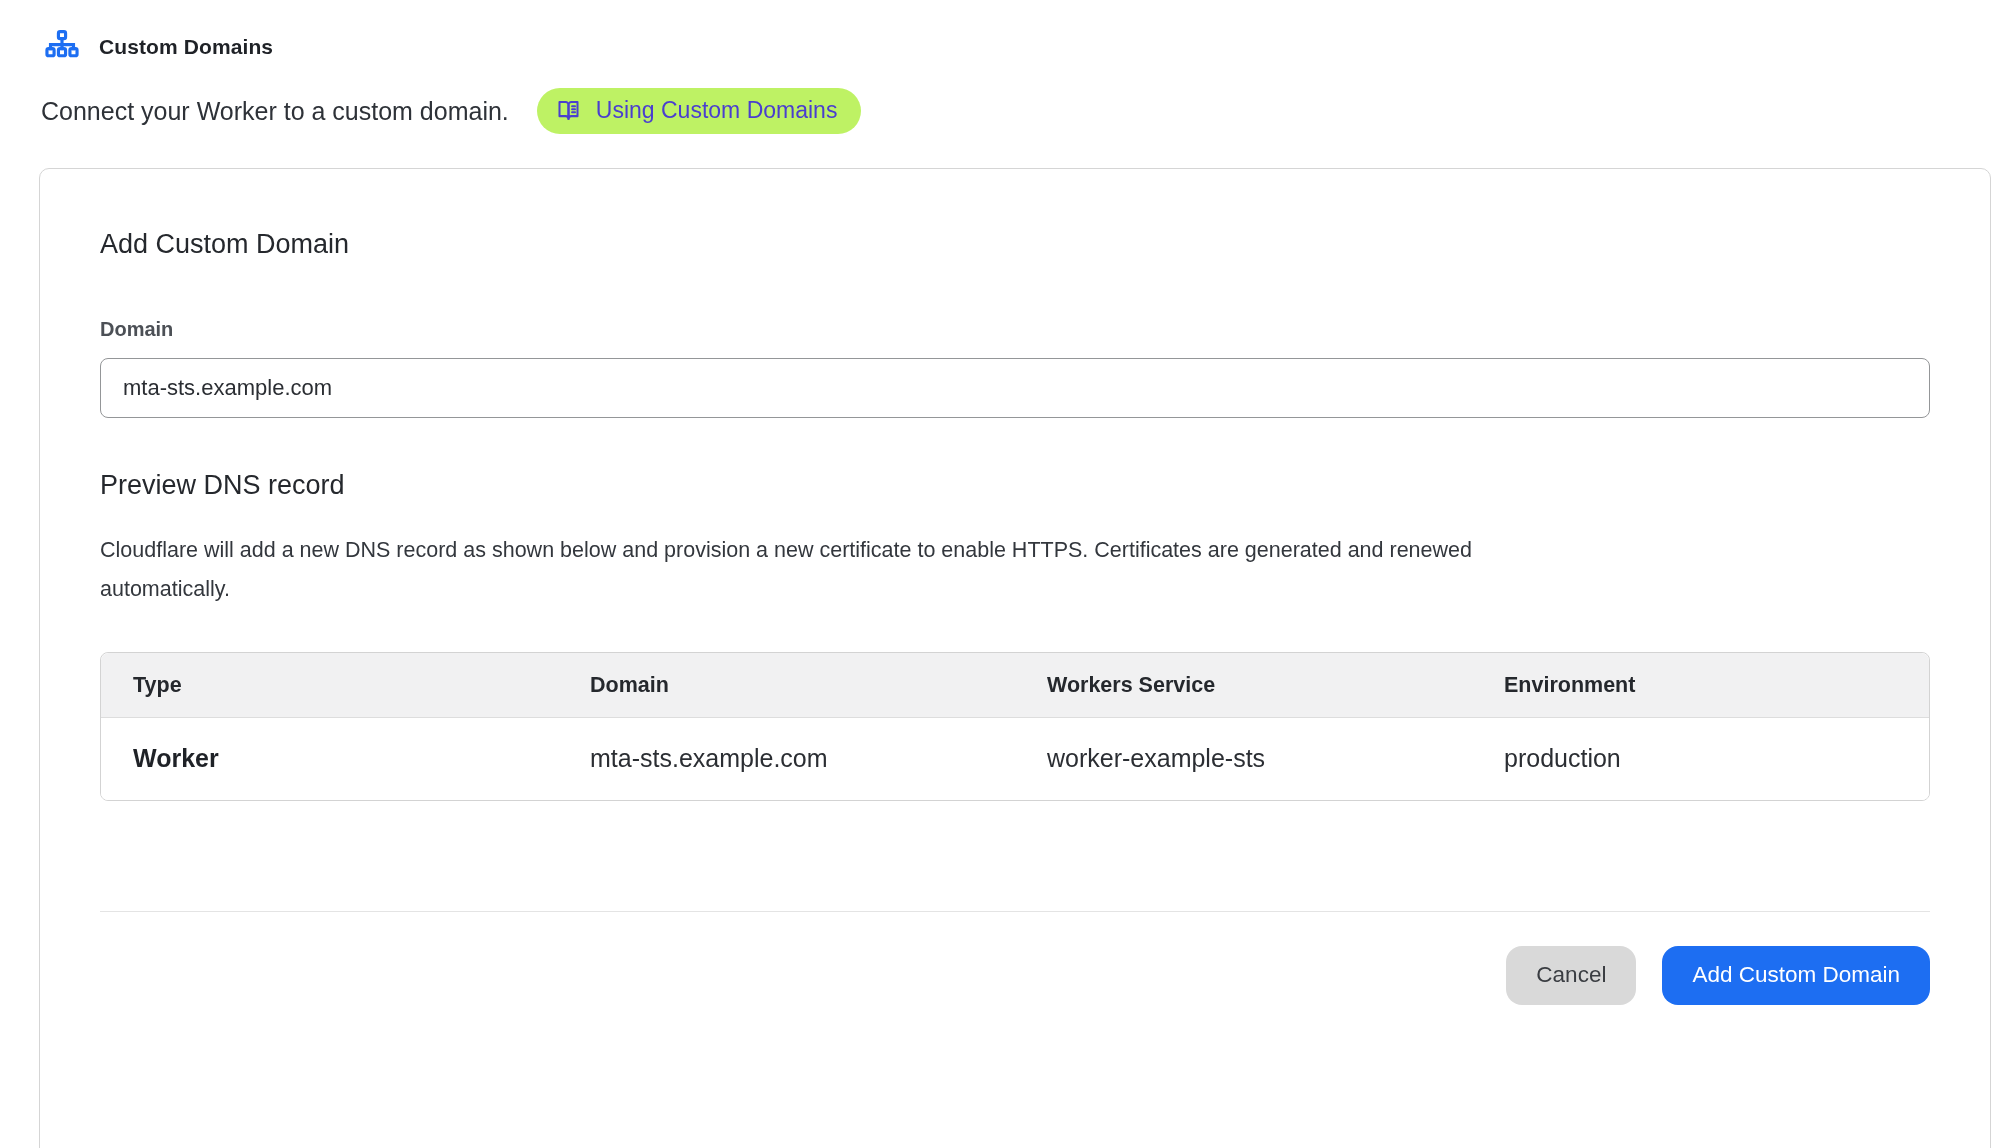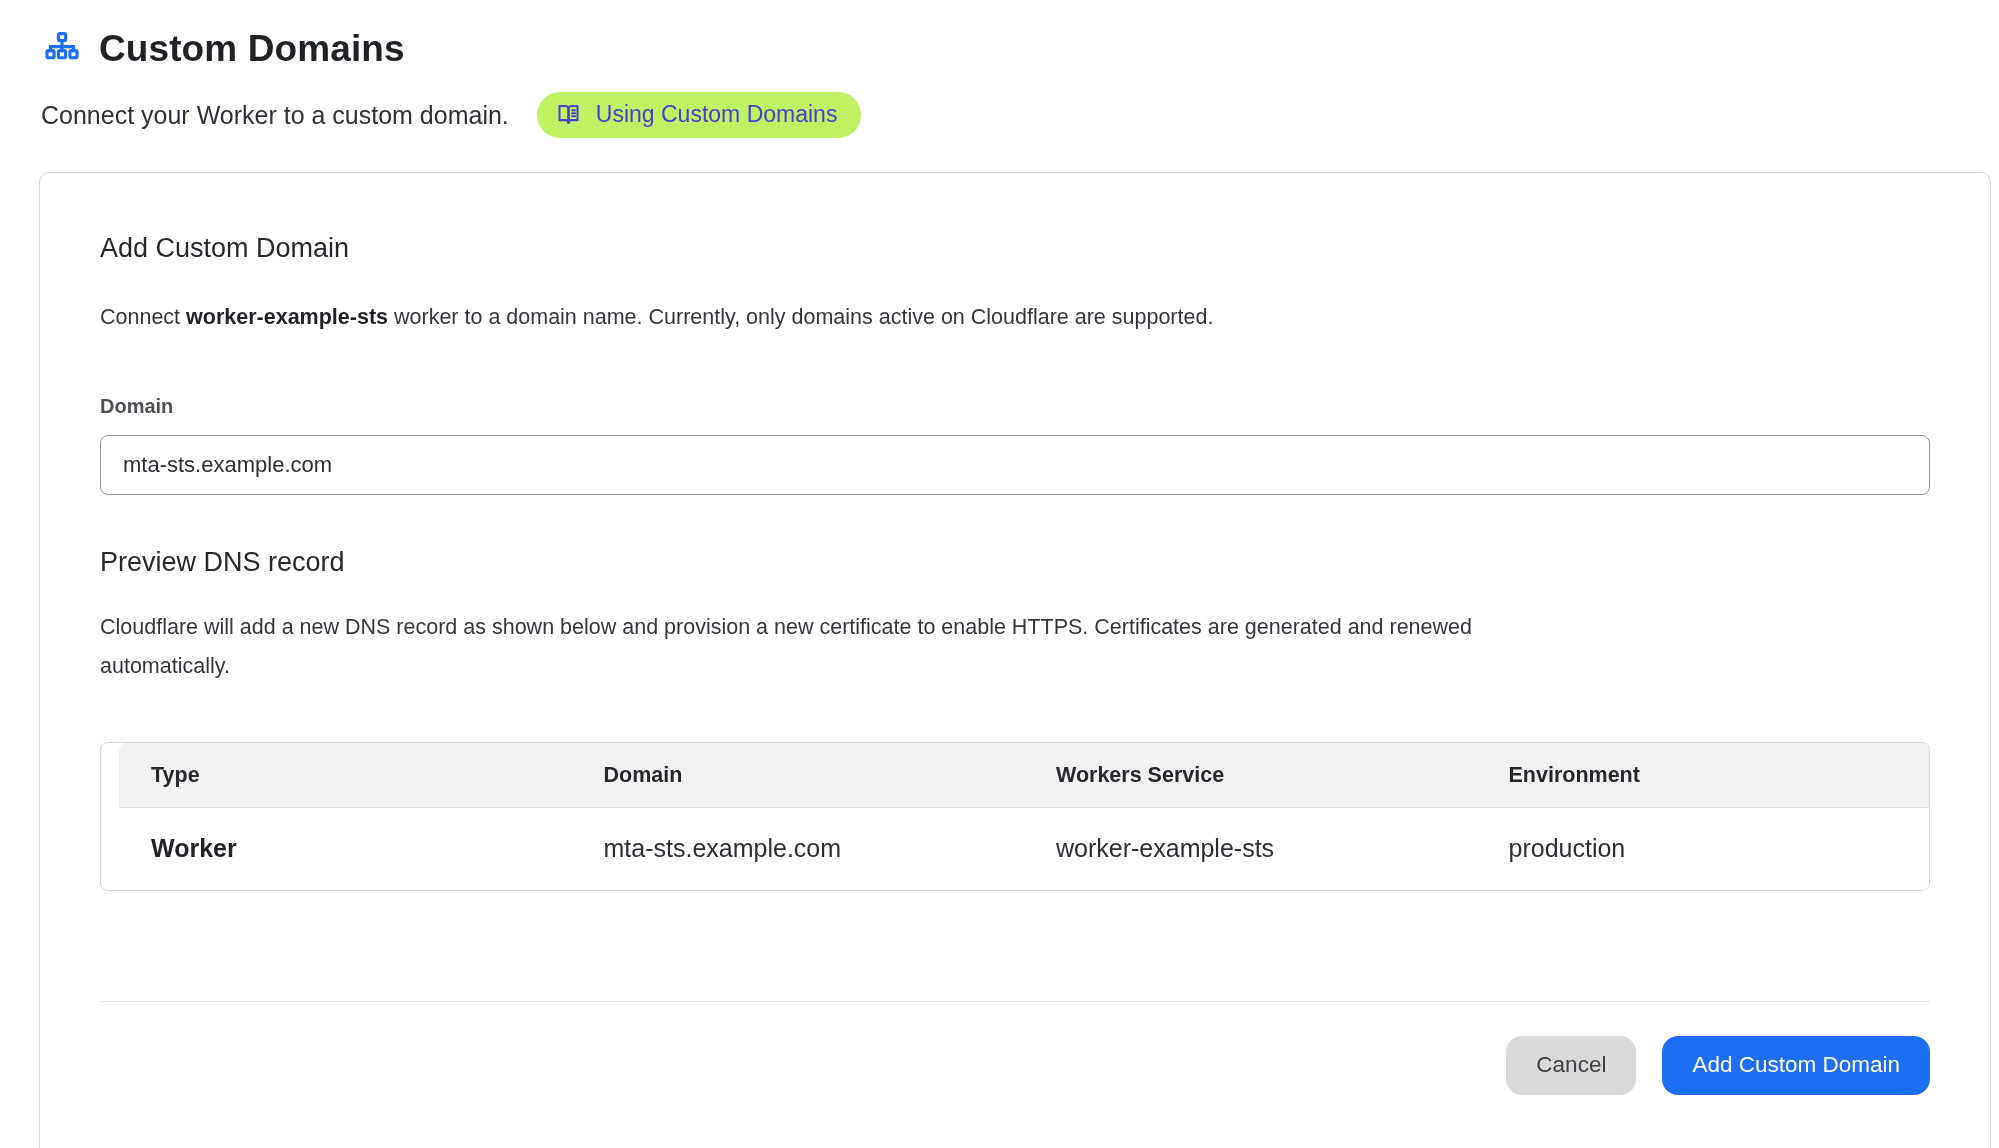--- a/index.html
+++ b/index.html
@@ -15,21 +15,21 @@
   .page { padding: 28px 8px 0 39px; }
 
   
   .title-row {
     display: flex;
     align-items: center;
     gap: 18px;
     padding-left: 4px;
   }
   .title-row h1 {
-    font-size: 37px;
+    font-size: 21px;
     font-weight: 700;
     letter-spacing: 0.1px;
     color: #1f2227;
   }
   .sitemap-icon { width: 38px; height: 38px; display: block; }
 
   .subtitle-row {
     display: flex;
     align-items: center;
     gap: 28px;
@@ -101,28 +101,27 @@
   }
 
   .preview-heading { margin-top: 52px; }
   .preview-desc {
     margin-top: 30px;
     max-width: 1460px;
   }
 
   
   .dns-table {
-    margin-top: 56px;
+    margin-top: 43px;
     width: 100%;
     border: 1px solid #d3d3d3;
     border-radius: 8px;
     border-spacing: 0;
     table-layout: fixed;
     overflow: hidden;
-    padding-left: 18px;
   }
   .dns-table th {
     background: #f1f1f2;
     text-align: left;
     font-size: 21.5px;
     font-weight: 600;
     color: #25282d;
     padding: 20px 10px 19px 32px;
     border-bottom: 1px solid #dddddd;
   }
@@ -196,21 +195,20 @@
         </svg>
       </span>
       <span>Using Custom Domains</span>
     </a>
   </div>
 
   <section class="card">
 
     <h2>Add Custom Domain</h2>
 
-    <p class="desc"><span>Connect </span><b>worker-example-sts</b><span> worker to a domain name. Currently, only domains active on Cloudflare are supported.</span></p>
 
     <label class="field-label" for="domain-input">Domain</label>
     <input id="domain-input" class="domain-input" type="text" value="mta-sts.example.com" style="">
 
     <h2 class="preview-heading">Preview DNS record</h2>
 
     <p class="preview-desc">Cloudflare will add a new DNS record as shown below and provision a new certificate to enable HTTPS. Certificates are generated and renewed automatically.</p>
 
     <table class="dns-table">
       <thead>

